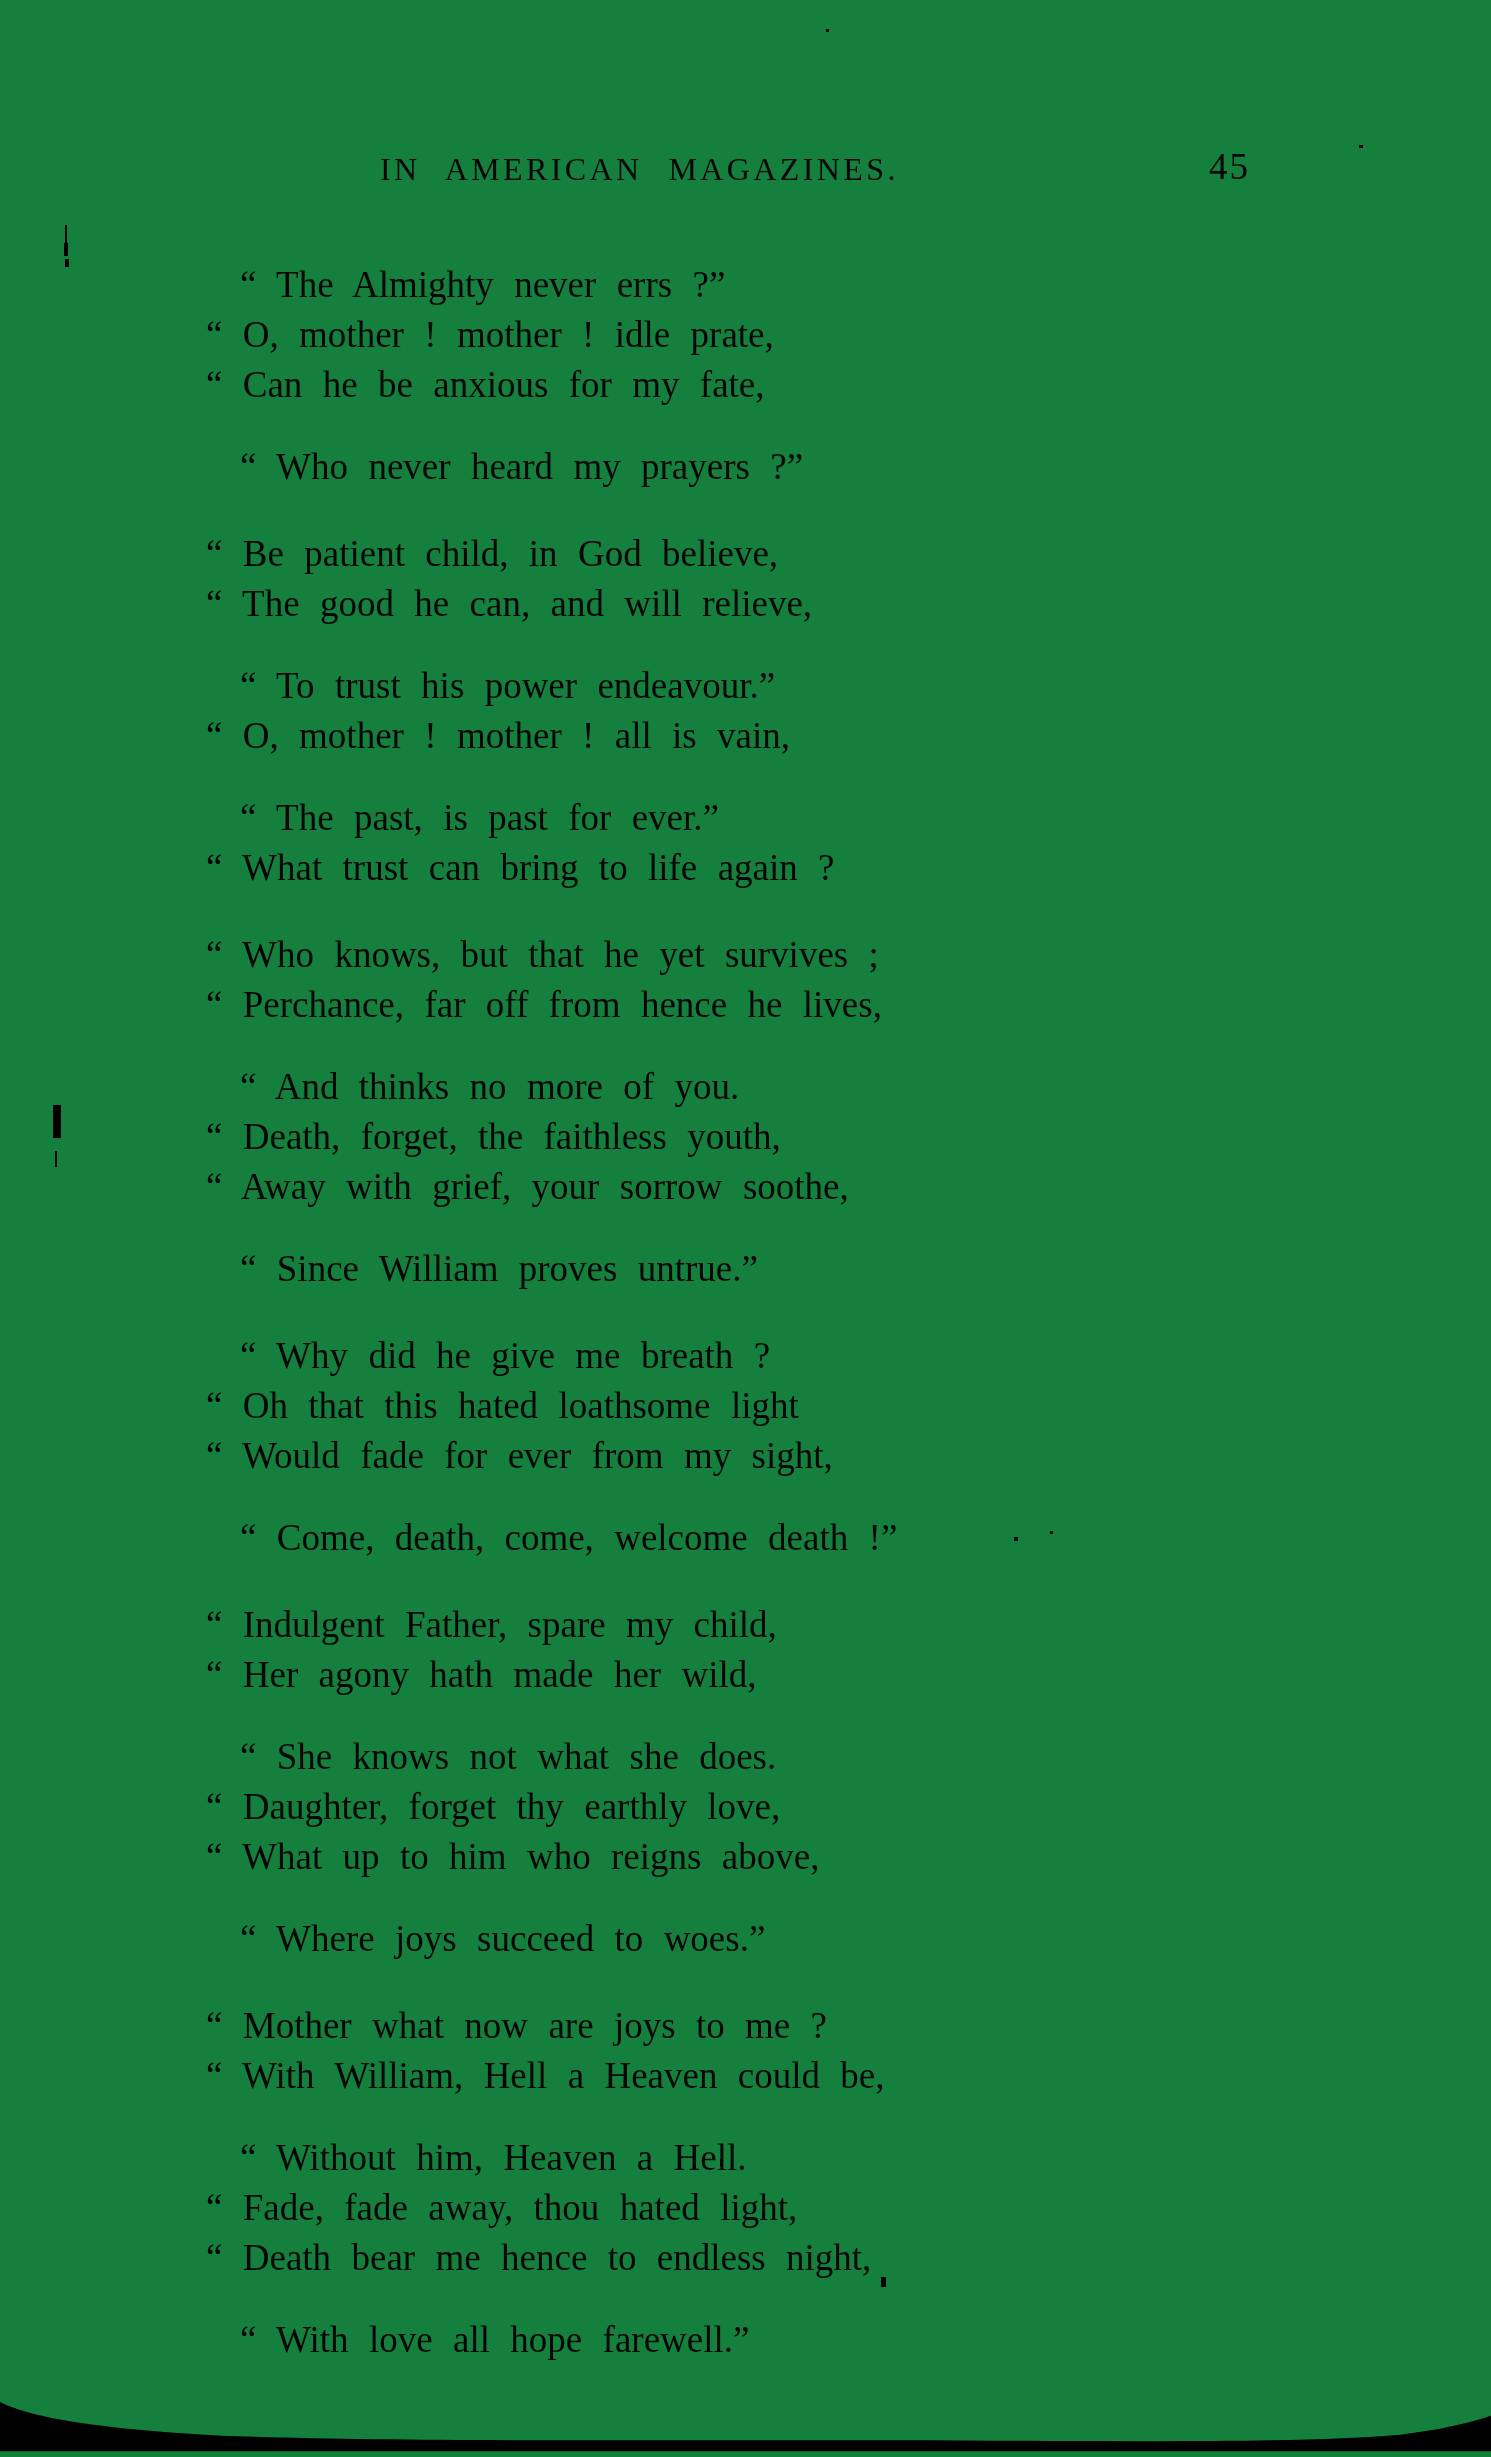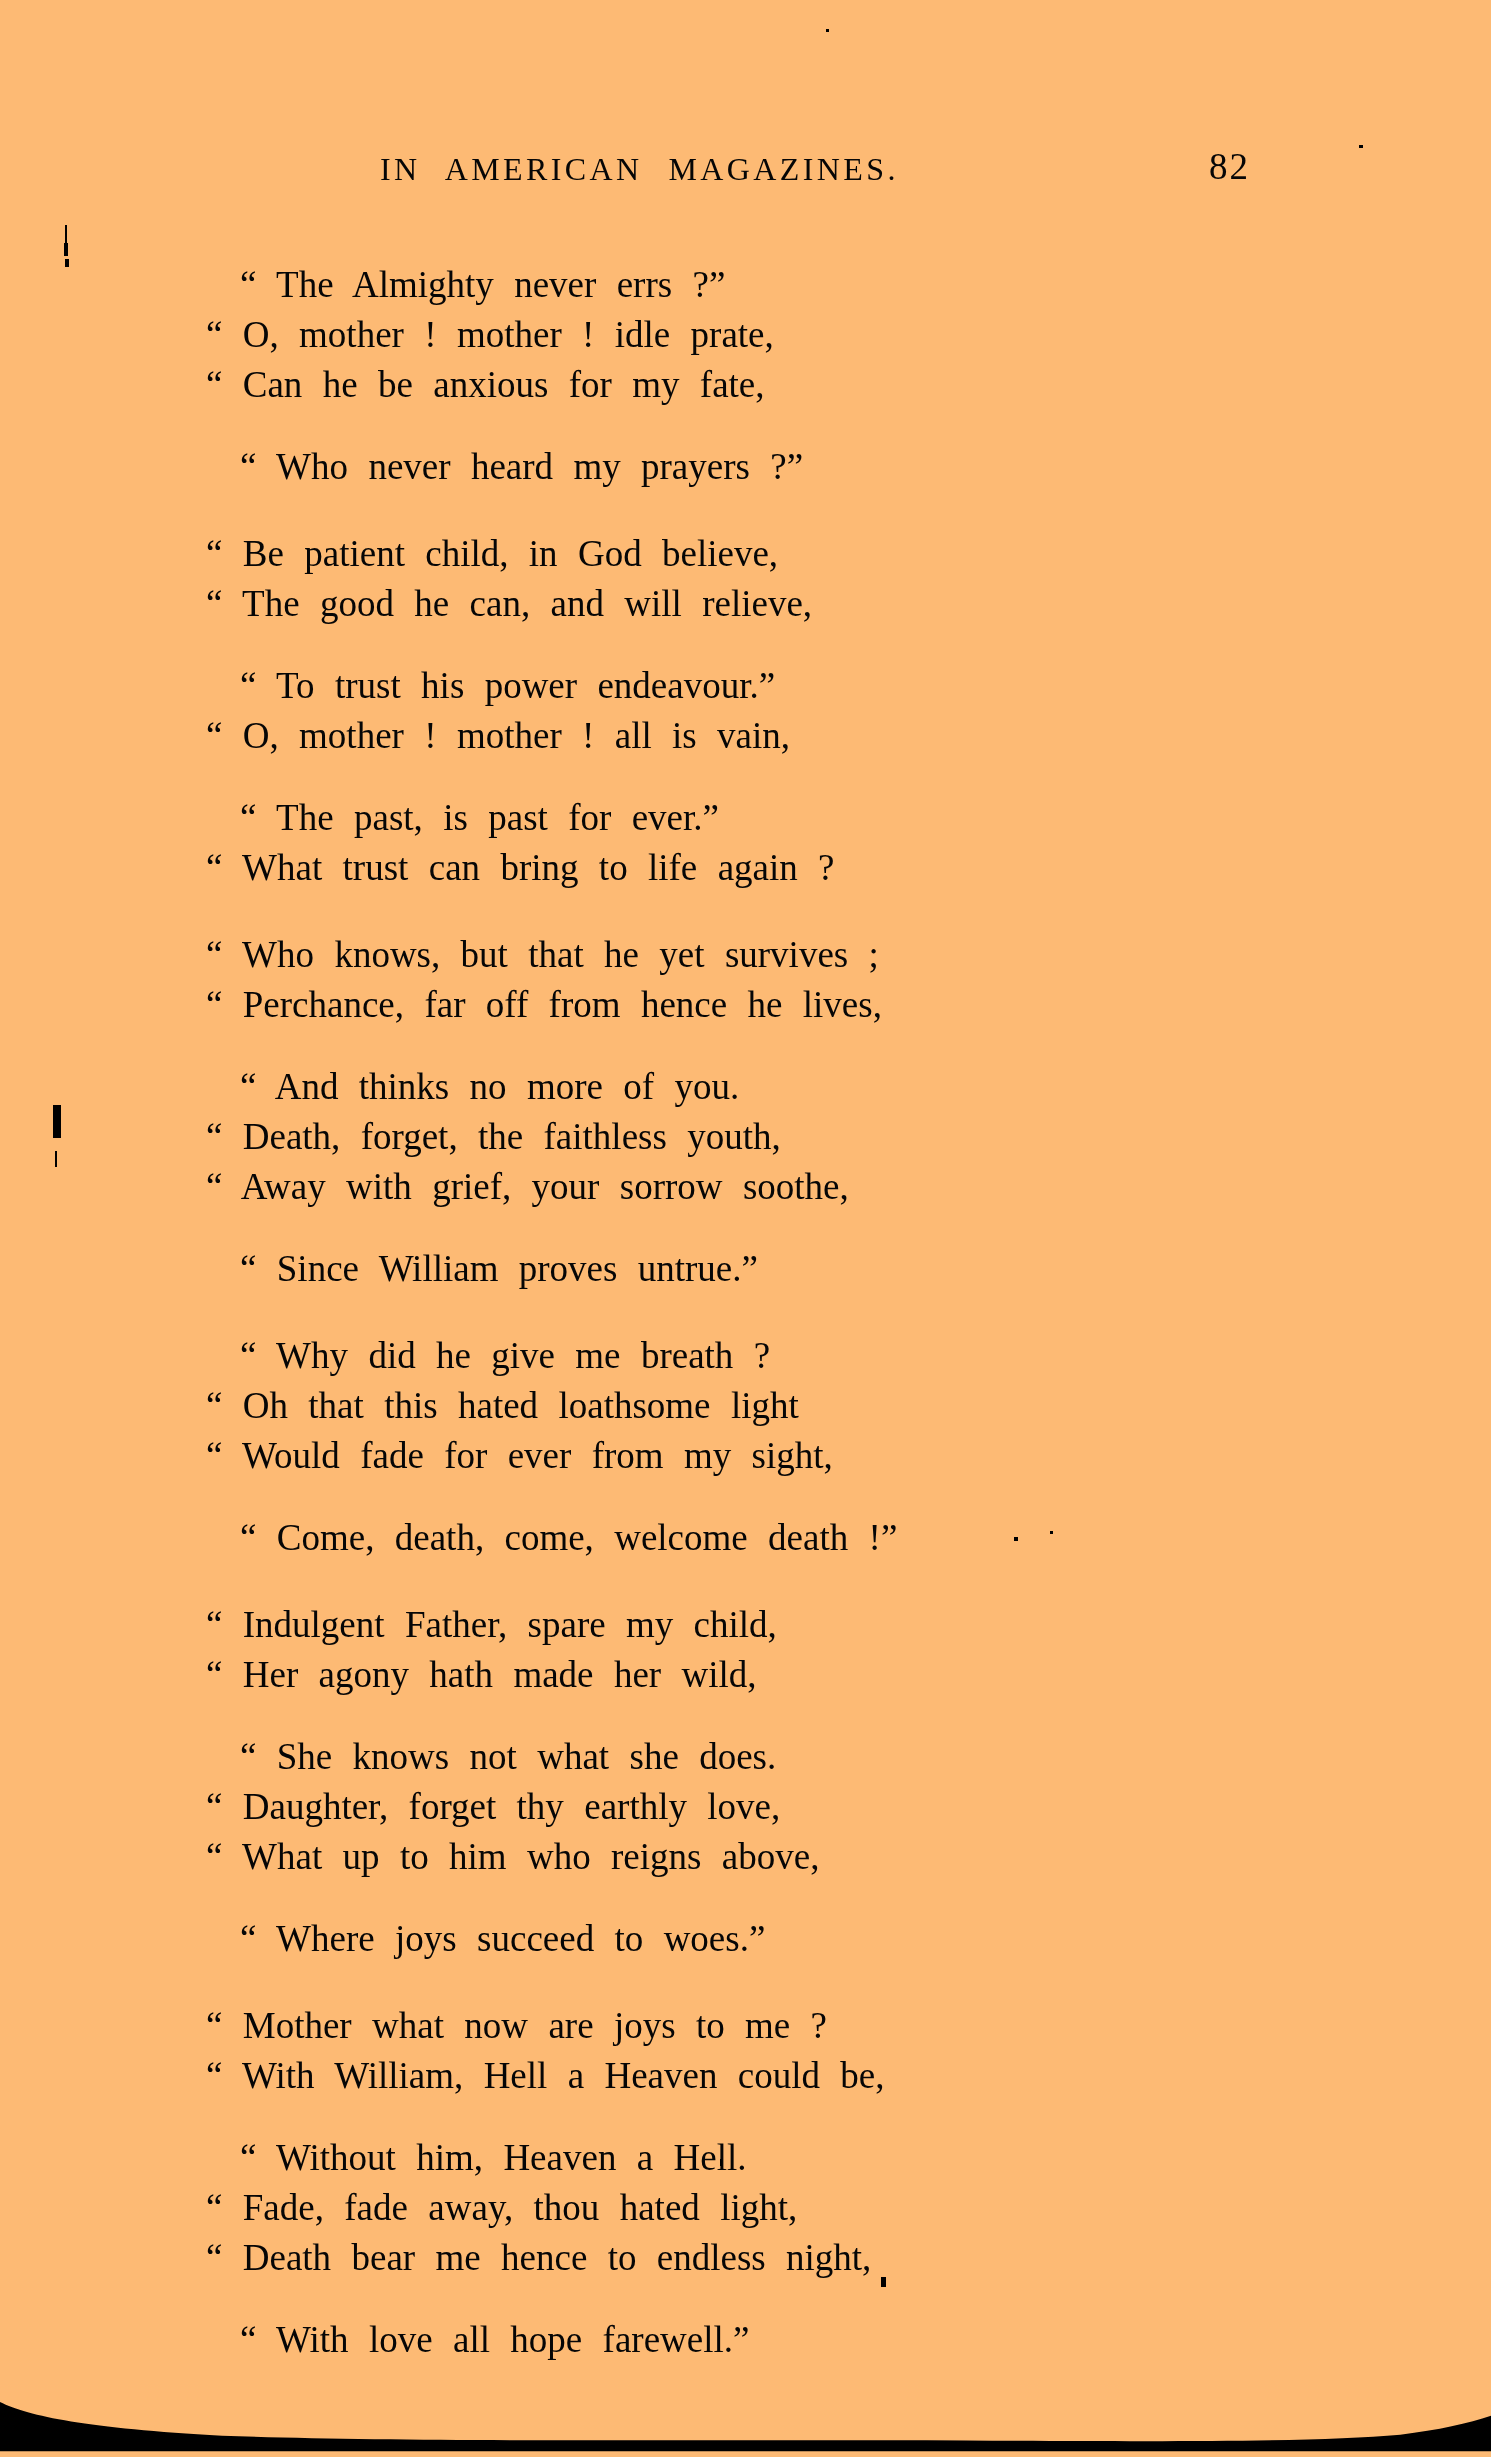--- a/index.html
+++ b/index.html
@@ -1,20 +1,20 @@
 <!DOCTYPE html>
 <html><head>
 <meta charset="utf-8">
 <style>
   html, body { margin: 0; padding: 0; background: #e8e8e8; }
   .page {
     position: relative;
     width: 1492px;
     height: 2457px;
-    background: #fdba74;
+    background: #15803d;
     color: #060606;
     font-family: "Liberation Serif", "DejaVu Serif", serif;
     overflow: hidden;
   }
   .running-title {
     position: absolute;
     left: 380px;
     top: 151px;
     font-size: 32px;
     letter-spacing: 3.4px;
@@ -42,21 +42,21 @@
   .line.indent { padding-left: 34px; margin-top: 32px; }
   .speck { position: absolute; background: #000; }
   .bottom-artifact { position: absolute; left: 0; top: 2397px; display: block; }
 </style>
 </head>
 <body>
 
 <div class="page">
 
   <div class="running-title">IN AMERICAN MAGAZINES.</div>
-  <div class="page-number">82</div>
+  <div class="page-number">45</div>
 
   <div class="poem">
       <div class="stanza">
         <div class="line indent">“ The Almighty never errs ?”</div>
         <div class="line">“ O, mother ! mother ! idle prate,</div>
         <div class="line">“ Can he be anxious for my fate,</div>
         <div class="line indent">“ Who never heard my prayers ?”</div>
       </div>
       <div class="stanza">
         <div class="line">“ Be patient child, in God believe,</div>

